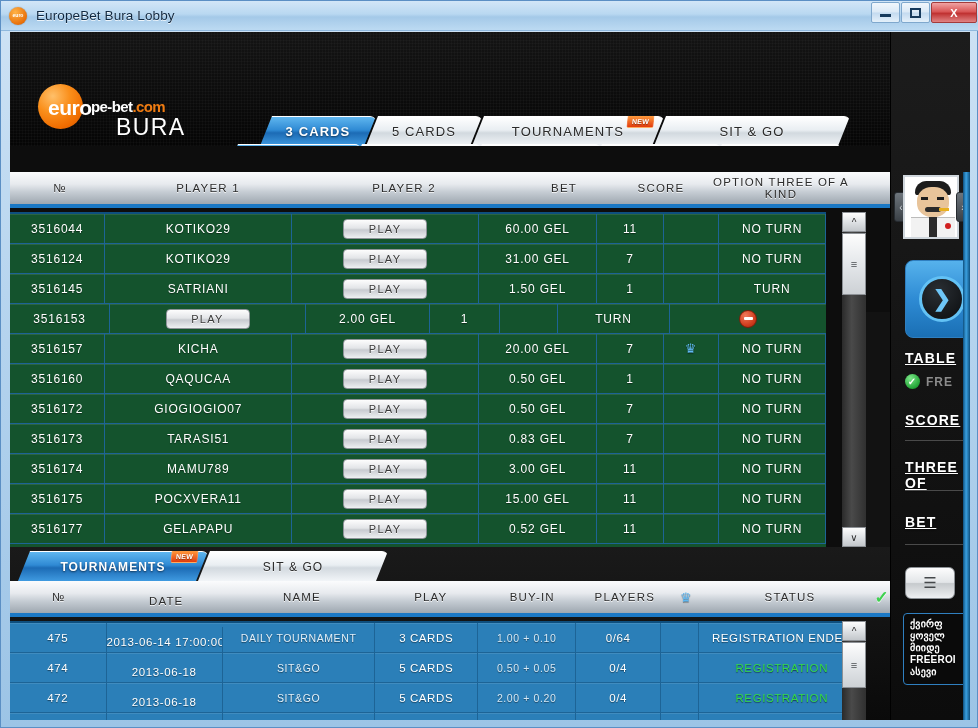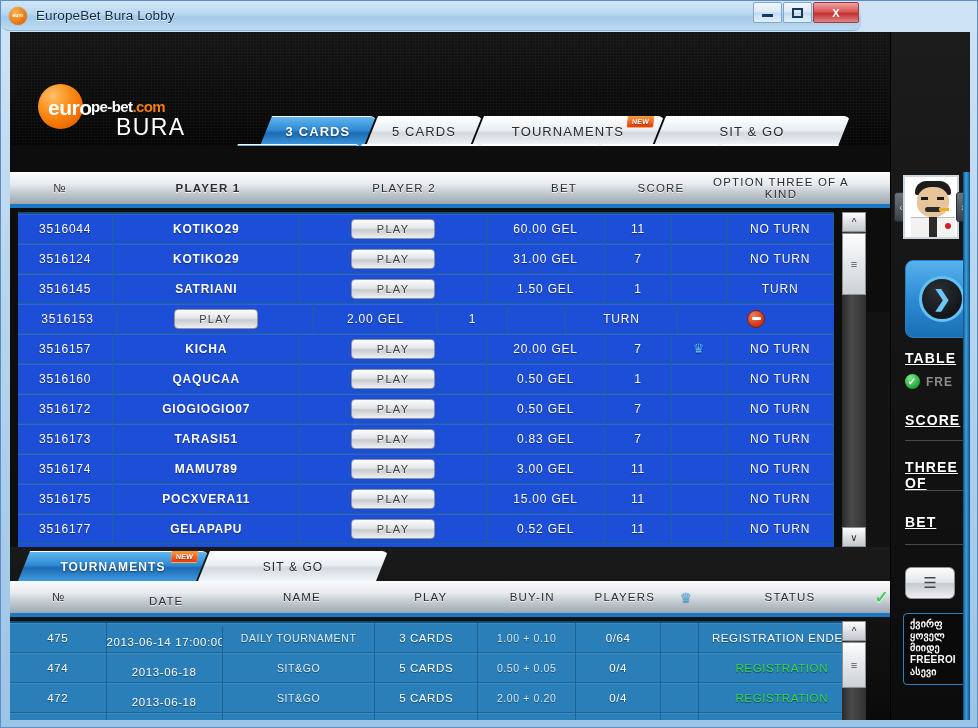--- a/index.html
+++ b/index.html
@@ -13,25 +13,24 @@
   
   #app-window {
     position: relative;
     width: 978px; height: 728px;
     background: linear-gradient(180deg,#cfe3f5 0%, #b7d5ef 40%, #9cc4e6 100%);
     border: 1px solid #5b8fc4;
   }
 
   
   #titlebar {
-    position: absolute; left: 0; top: 0; width: 860px; height: 30px;
+    position: absolute; left: 0; top: 0; width: 978px; height: 30px;
     background: linear-gradient(180deg, #d2e6f7 0%, #b9d8f1 45%, #a4c9e8 55%, #bcdaf2 100%);
     display: flex; align-items: center;
     border-bottom: 1px solid #8fb8dd;
-    border-radius: 8px;
   }
   .title-icon {
     width: 18px; height: 18px; margin-left: 8px; border-radius: 50%;
     background: radial-gradient(circle at 35% 30%, #ffb347, #e8700a 70%, #c45a00);
     color: #fff; font-size: 5px; line-height: 5px; font-weight: bold;
     display: flex; flex-direction: column; align-items: center; justify-content: center;
     box-shadow: 0 0 1px rgba(0,0,0,.5);
   }
   .title-text {
     margin-left: 9px; font-size: 13.5px; color: #102840;
@@ -134,39 +133,39 @@
     height: 36px; width: 880px;
     background: linear-gradient(180deg,#fbfcfd 0%, #e7eaee 38%, #c6cdd4 62%, #9ea7b0 100%);
     border-bottom: 4px solid #1b78c4;
     display: flex; align-items: center; position: relative;
   }
   .grid-head .hcell {
     font-size: 11.5px; color: #2c2c2c; letter-spacing: 1.2px;
     text-align: center; text-shadow: 0 1px 0 rgba(255,255,255,.85);
   }
   #games-rows {
-    position: absolute; left: 8px; top: 40px; width: 816px; height: 335px;
-    background: #1d4ed8; overflow: hidden;
+    position: absolute; left: 0; top: 40px; width: 816px; height: 335px;
+    background: #14532d; overflow: hidden;
     border-top: 2px solid #0e4f7e;
   }
   .grow {
     height: 30px; display: flex; align-items: center;
     border-bottom: 1px solid #1d6496;
     box-shadow: inset 0 1px 0 rgba(255,255,255,.10);
   }
   .gcell {
     font-size: 12px; color: #fff; text-align: center;
     text-shadow: 0 1px 1px rgba(0,0,0,.45);
     letter-spacing: .8px;
     border-right: 1px solid #1d6496;
     height: 30px; line-height: 30px;
     overflow: hidden; white-space: nowrap;
   }
   .c-no    { width: 100px; }
-  .c-p1    { width: 196px; font-weight: bold; }
+  .c-p1    { width: 196px; }
   .c-p2    { width: 196px; display:flex; align-items:center; justify-content:center; }
   .c-bet   { width: 124px; }
   .c-score { width: 70px; }
   .c-opt   { width: 58px; }
   .c-kind  { width: 112px; }
   .c-del   { width: 0; flex: 1; display: flex; align-items: center; justify-content: center; border-right: none; }
   .play-btn {
     width: 84px; height: 20px; border-radius: 4px;
     background: linear-gradient(180deg,#fdfdfd 0%, #e3e5e8 45%, #c8cbd0 55%, #eef0f2 100%);
     border: 1px solid #8e9399;

